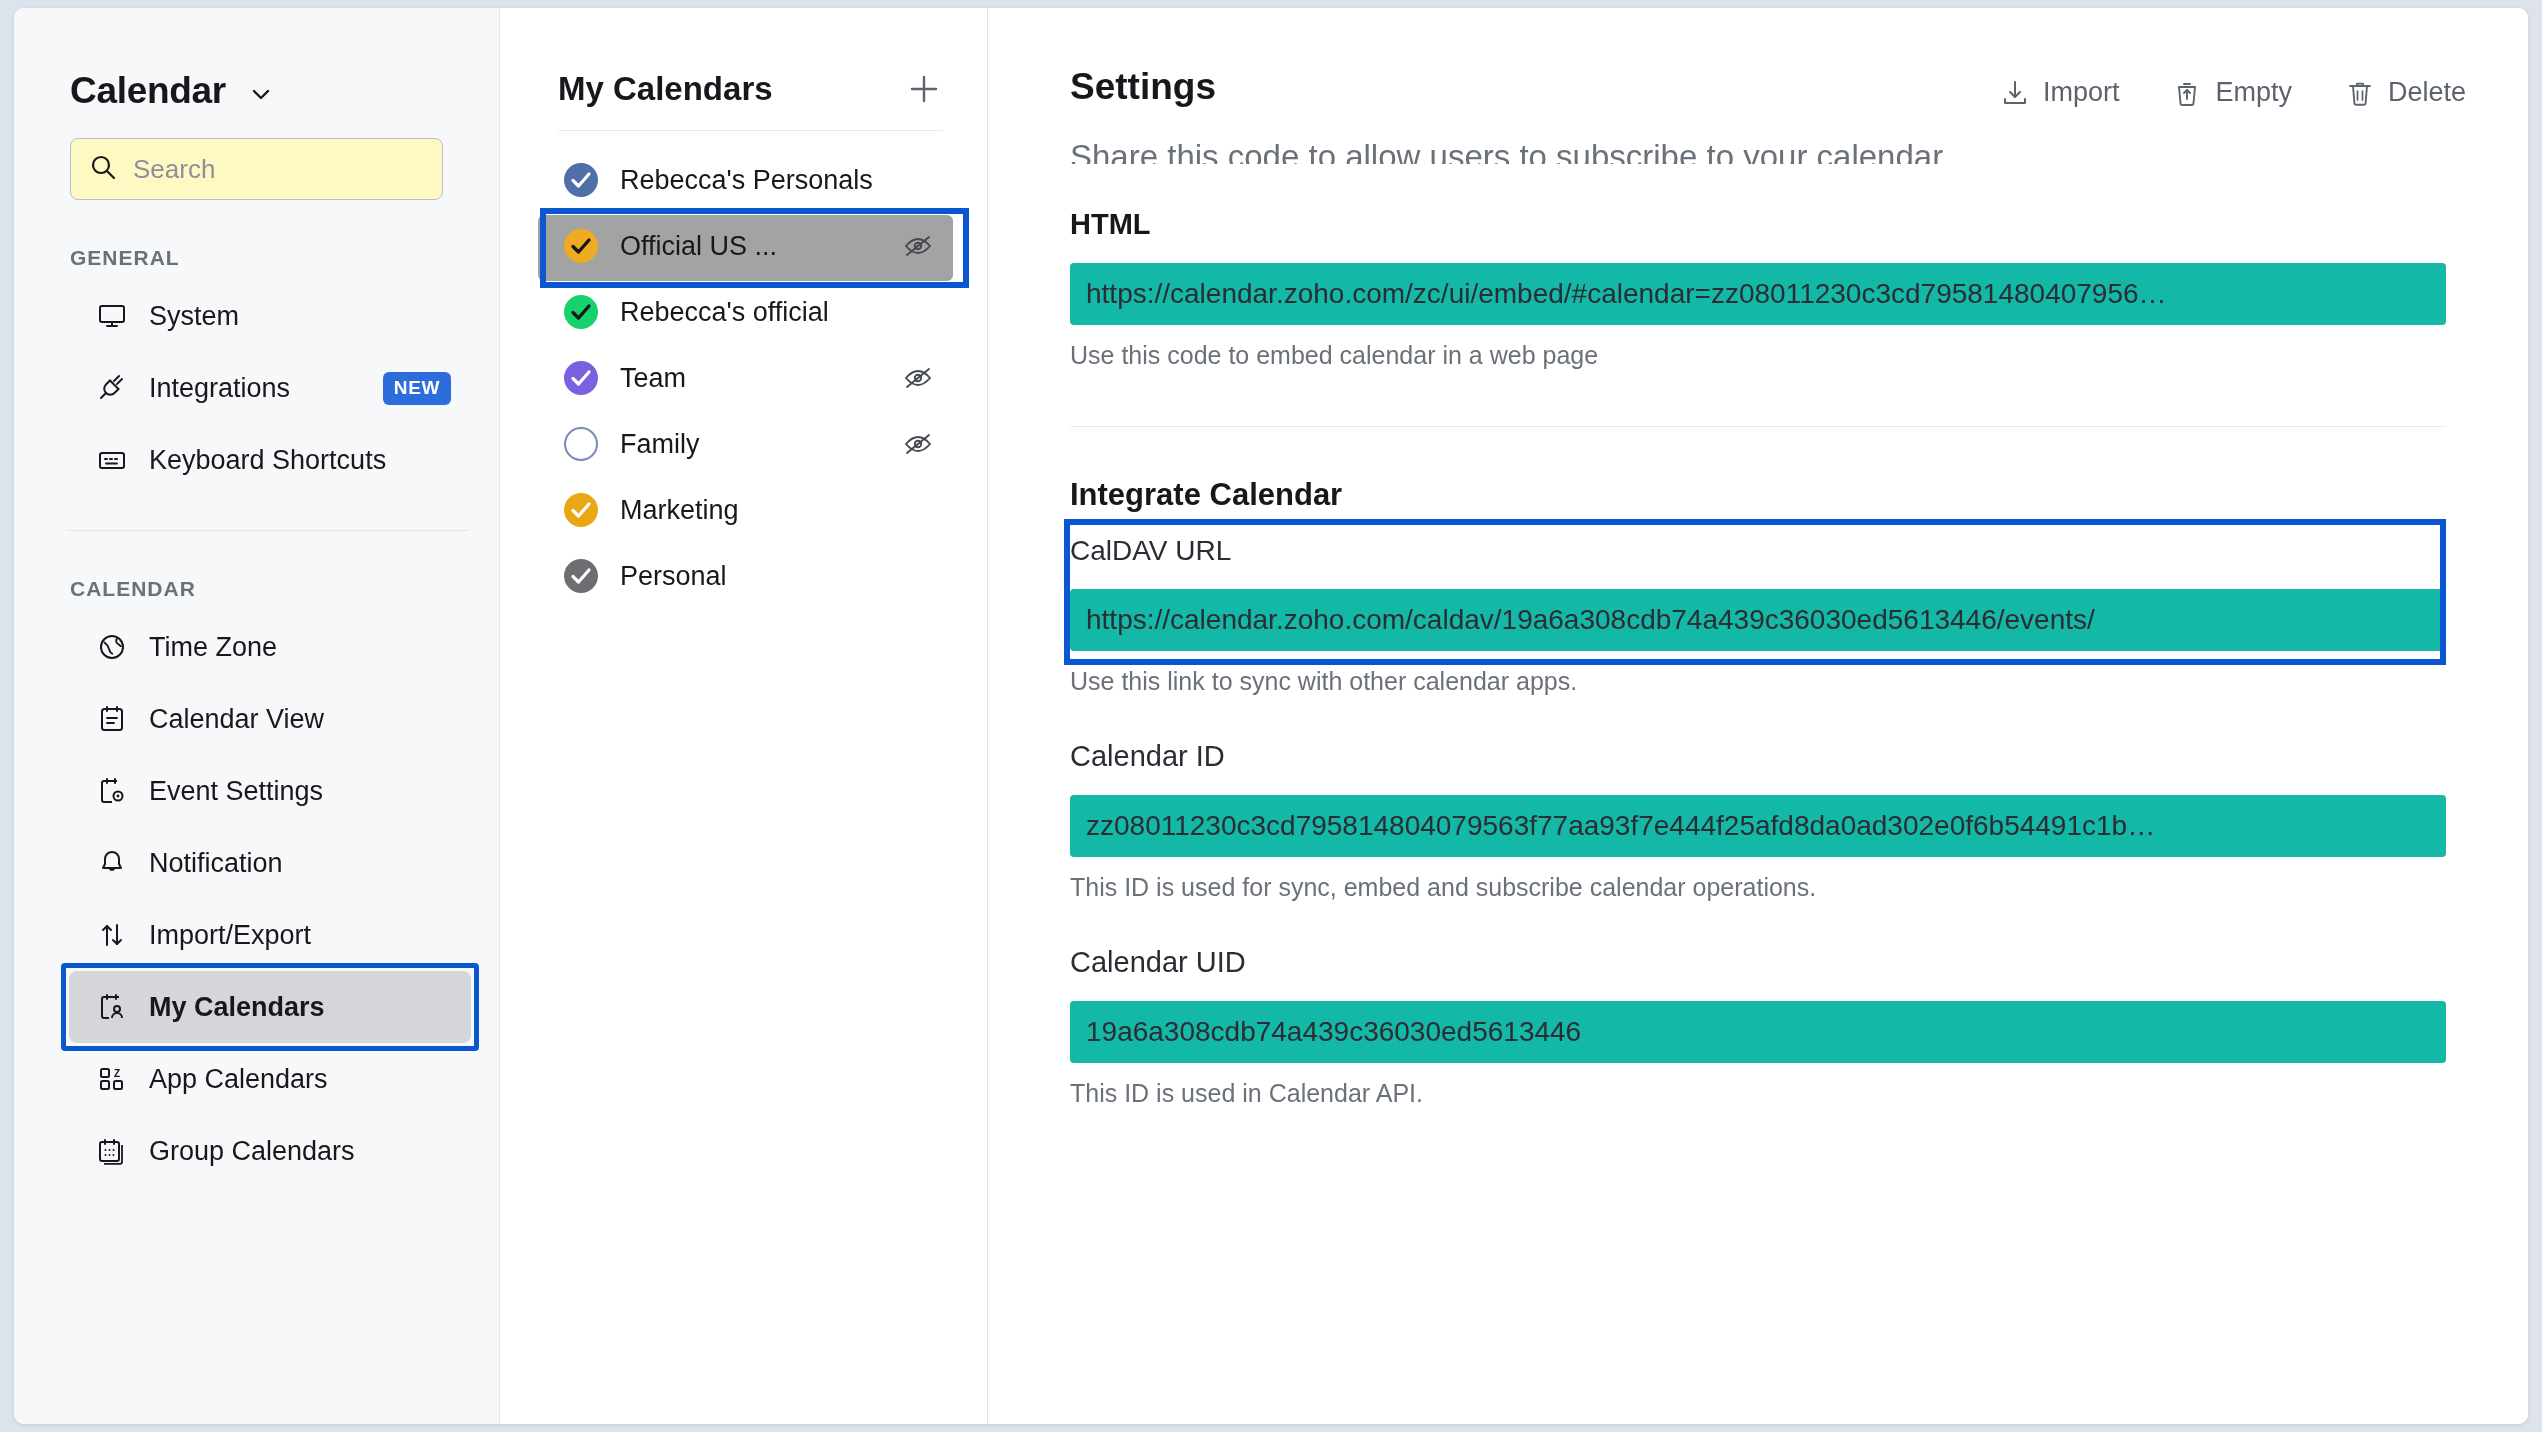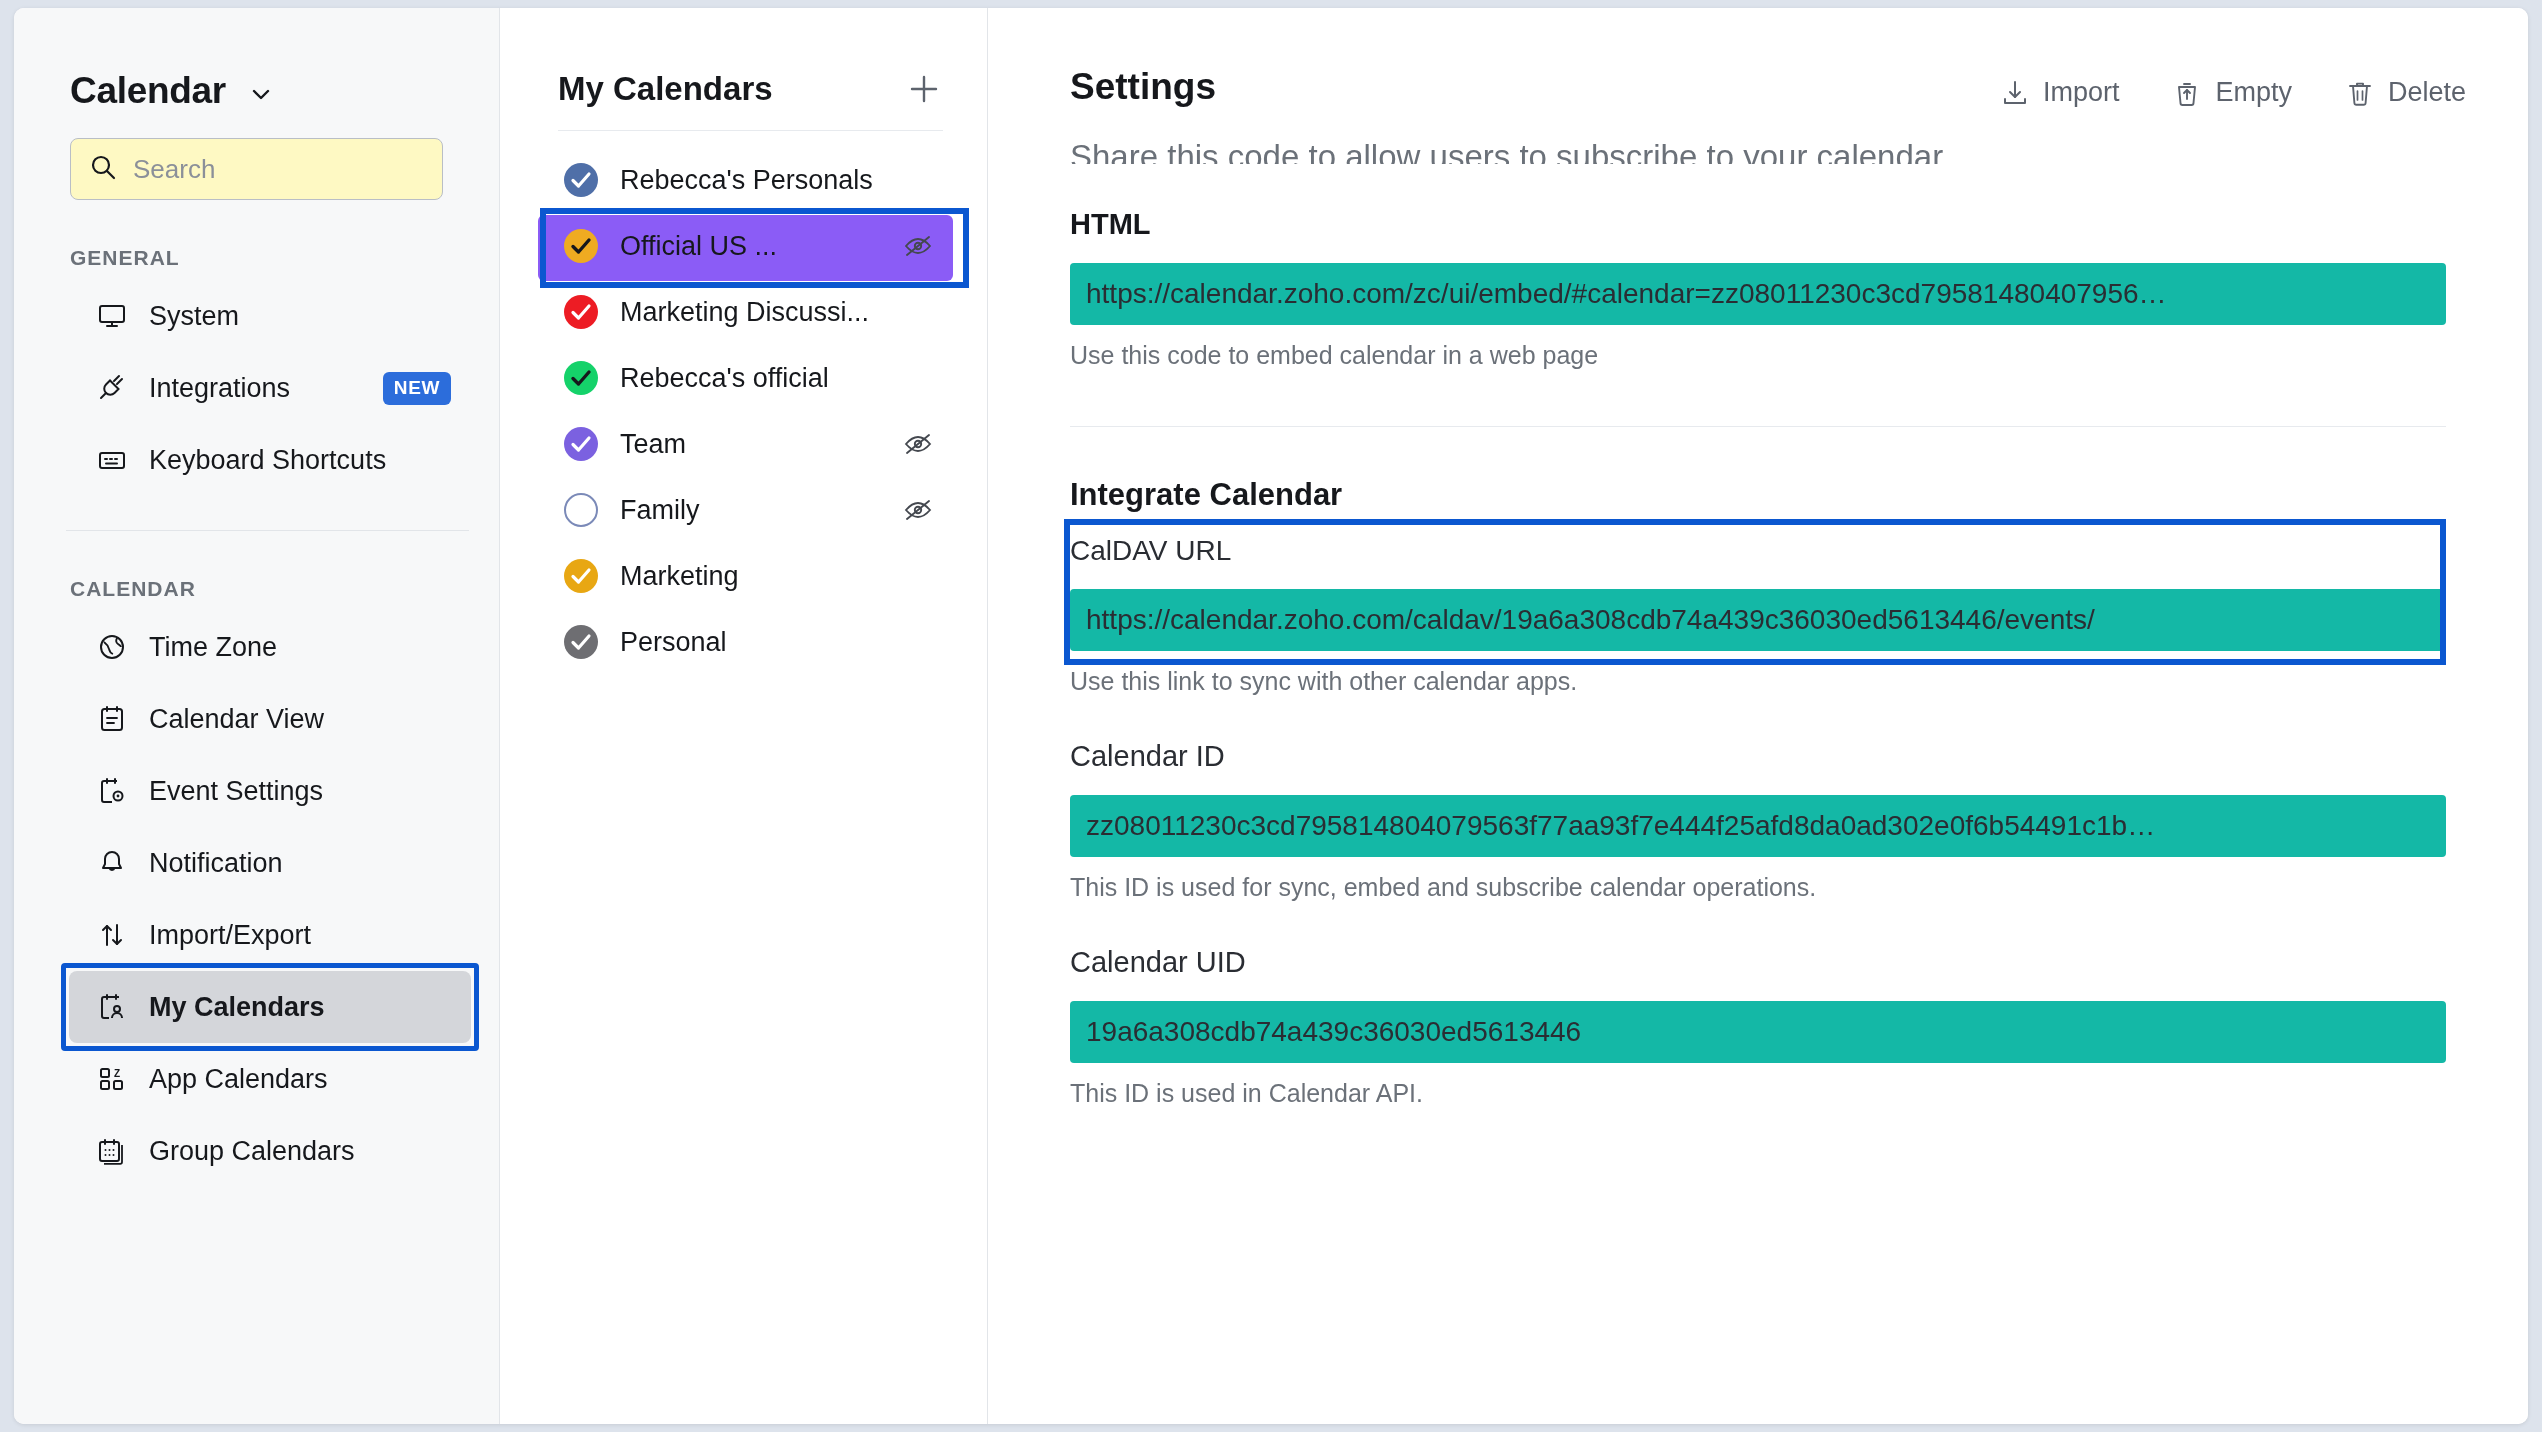--- a/index.html
+++ b/index.html
@@ -131,21 +131,21 @@
   .cal-item {
     display: flex; align-items: center;
     gap: 22px;
     height: 66px;
     margin: 0 34px 0 38px;
     padding: 0 18px 4px 26px;
     border-radius: 6px;
     position: relative;
     cursor: pointer;
   }
-  .cal-item.selected { background: #8b5cf6; justify-content: space-between; }
+  .cal-item.selected { background: #a3a3a3; justify-content: space-between; }
   .cal-name {
     font-size: 27px; color: #16181c; white-space: nowrap;
   }
   .dot {
     width: 34px; height: 34px; border-radius: 50%;
     flex: 0 0 34px;
     display:flex; align-items:center; justify-content:center;
   }
   .dot svg { display:block; }
   .dot.hollow { background: transparent !important; border: 2px solid #7b8ab8; }
@@ -438,28 +438,20 @@
         <span class="cal-name">Official US ...</span>
         <span class="eye">
           <svg width="34" height="34" viewBox="0 0 34 34">
               <path d="M5 17 q6-7 12-7 t12 7 q-6 7 -12 7 t-12-7z" fill="none" stroke="#44484f" stroke-width="1.9"></path>
               <circle cx="17" cy="17" r="3.2" fill="none" stroke="#44484f" stroke-width="1.9"></circle>
               <line x1="6" y1="26" x2="28" y2="8" stroke="#44484f" stroke-width="1.9" stroke-linecap="round"></line>
             </svg>
         </span>
       </div>
 
-      <div class="cal-item">
-        <span class="dot" style="background:#ed1c24">
-          <svg width="34" height="34" viewBox="0 0 34 34">
-              <path d="M9 17.5 L14.5 23 L25 11" fill="none" stroke="#ffffff" stroke-width="3.2" stroke-linecap="round" stroke-linejoin="round"></path>
-            </svg>
-        </span>
-        <span class="cal-name">Marketing Discussi...</span>
-      </div>
 
       <div class="cal-item">
         <span class="dot" style="background:#15d26a">
           <svg width="34" height="34" viewBox="0 0 34 34">
               <path d="M9 17.5 L14.5 23 L25 11" fill="none" stroke="#16181c" stroke-width="3.4" stroke-linecap="round" stroke-linejoin="round"></path>
             </svg>
         </span>
         <span class="cal-name">Rebecca's official</span>
       </div>
 

